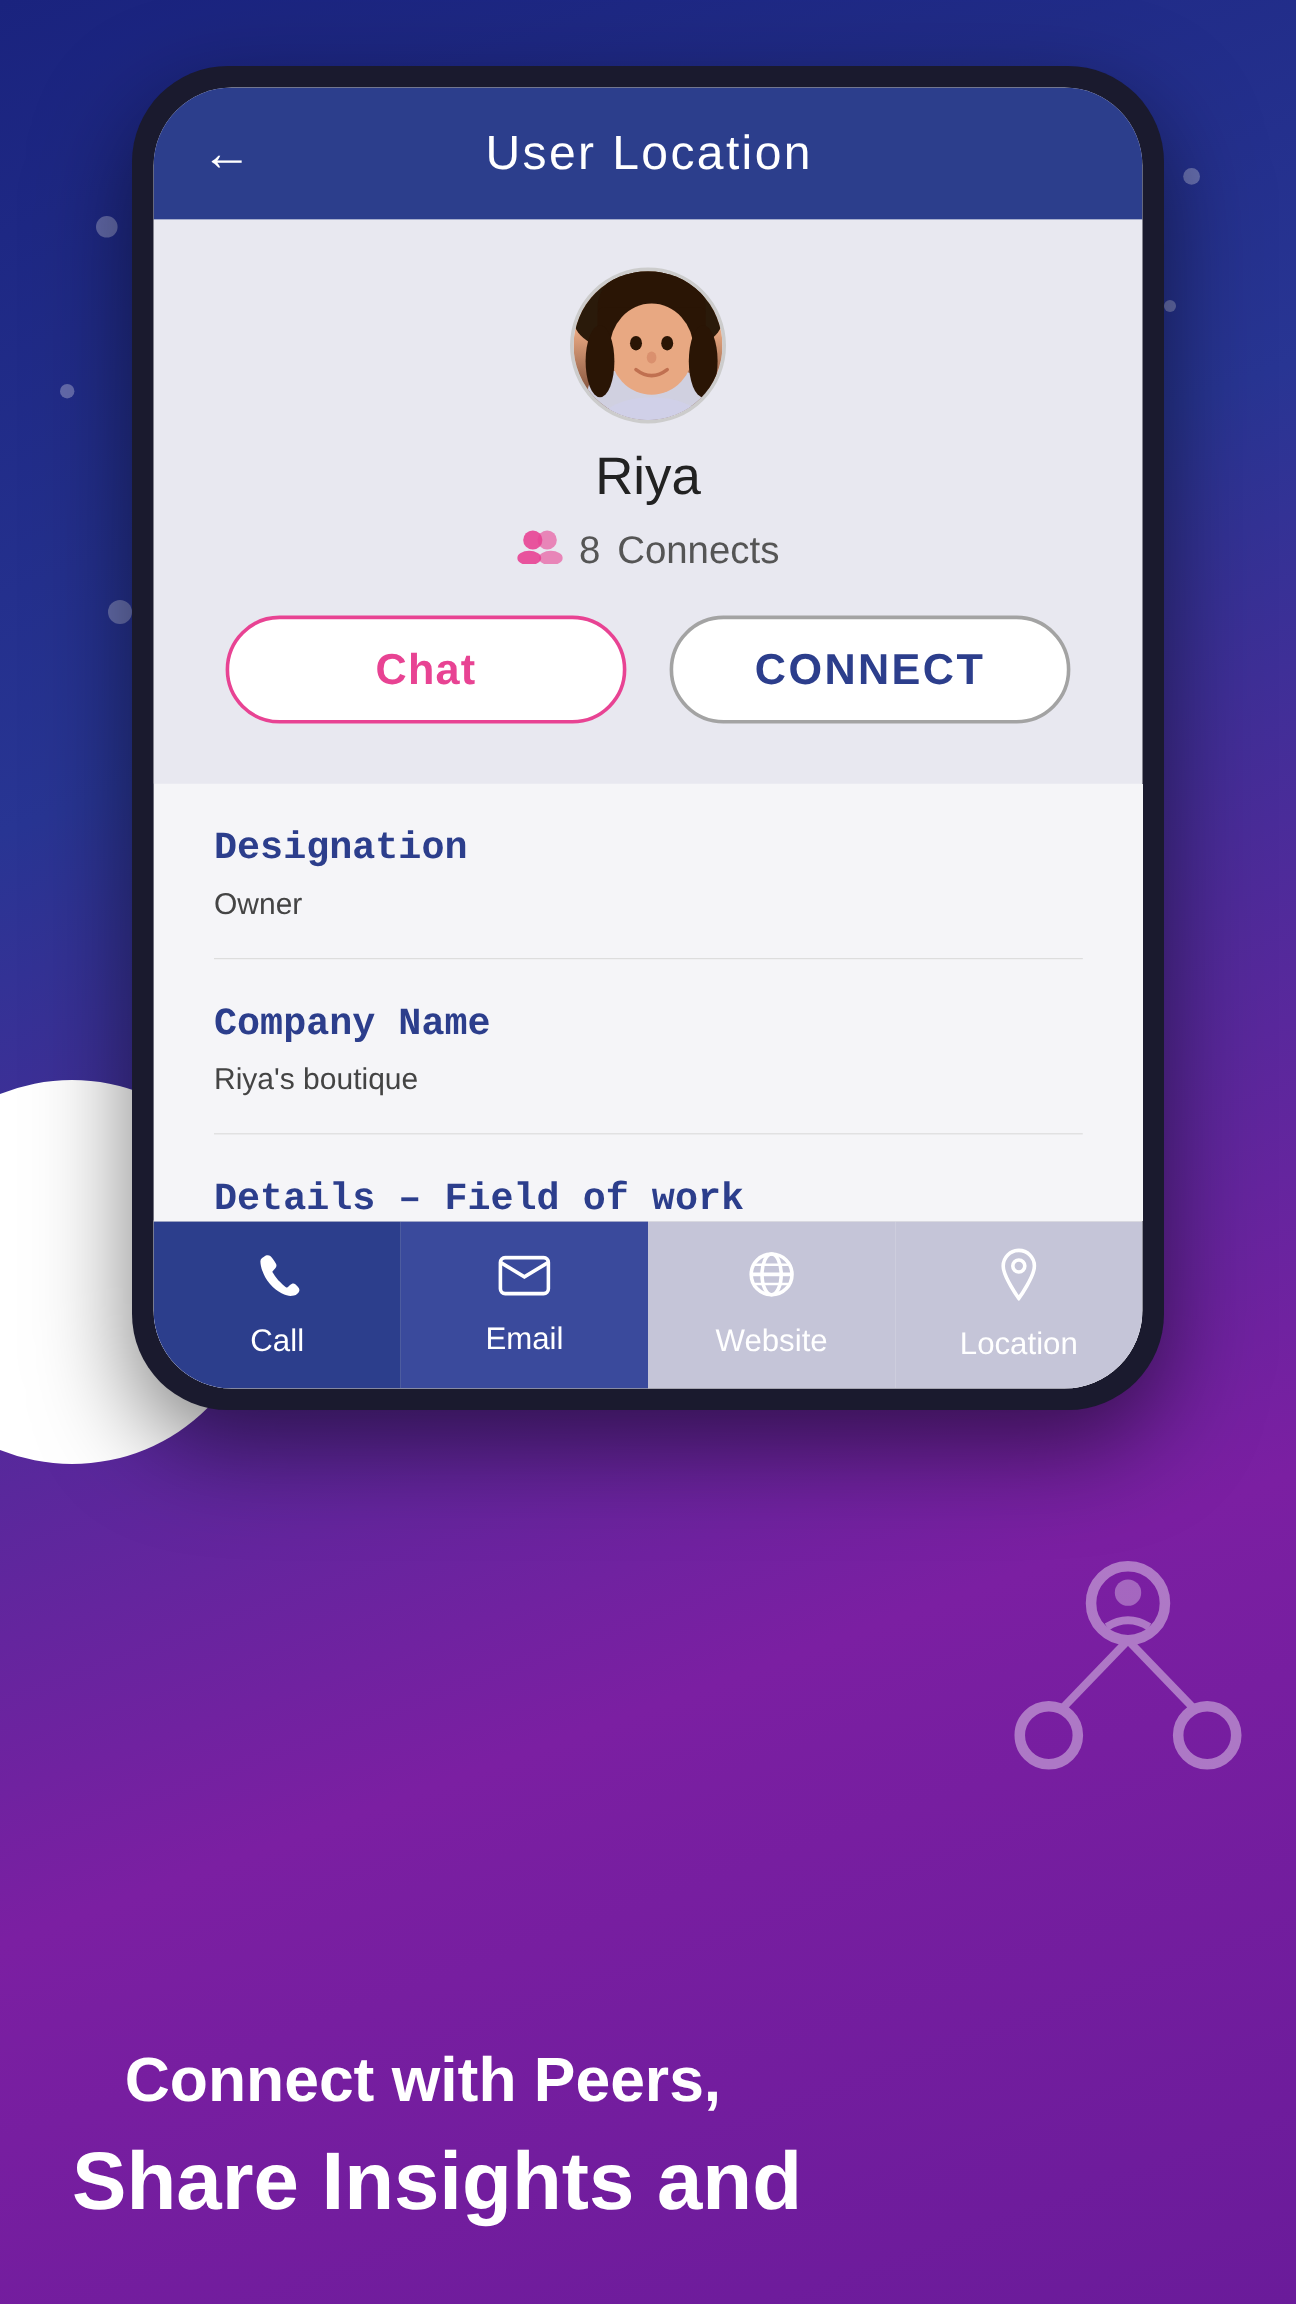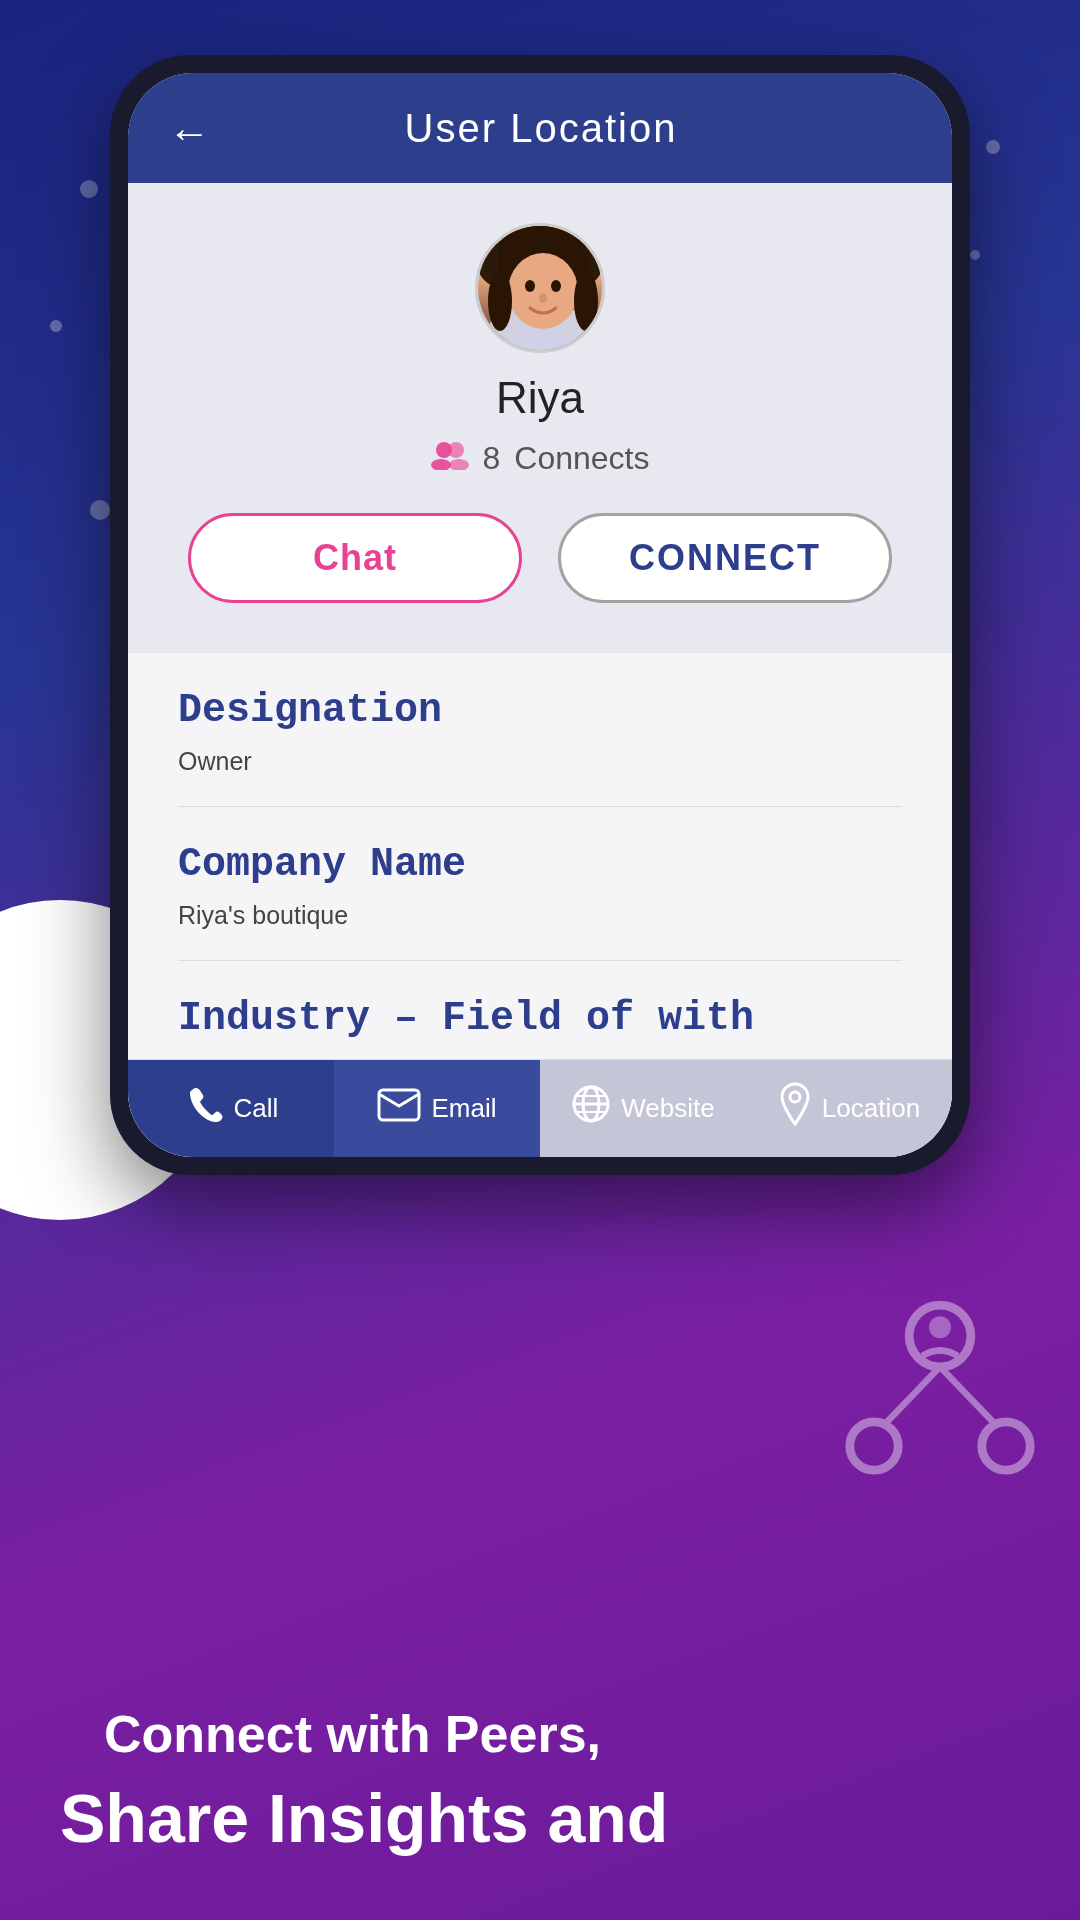--- a/index.html
+++ b/index.html
@@ -193,41 +193,42 @@
       padding: 0 50px;
     }
     .detail-item {
       padding: 35px 0 30px;
       border-bottom: 1px solid #ddd;
     }
     .detail-item:last-child {
       border-bottom: none;
     }
     .detail-label {
-      font-size: 40px;
+      font-size: 32px;
       font-weight: 700;
       color: #2c3e8c;
       margin-bottom: 14px;
       font-family: 'Courier New', monospace;
     }
     .detail-value {
       font-size: 25px;
       color: #444;
     }
 
     
     .bottom-bar {
       display: flex;
       background: #f5f5f8;
       border-top: 1px solid #ddd;
       flex-shrink: 0;
     }
     .bottom-action {
       flex: 1;
       display: flex;
+      flex-direction: column;
       align-items: center;
       justify-content: center;
       padding: 22px 10px;
       cursor: pointer;
       gap: 10px;
     }
     .bottom-action.active {
       background: #2c3e8c;
     }
     .bottom-action.active-email {
@@ -358,21 +359,21 @@
     <div class="details-section">
       <div class="detail-item">
         <div class="detail-label">Designation</div>
         <div class="detail-value">Owner</div>
       </div>
       <div class="detail-item">
         <div class="detail-label">Company Name</div>
         <div class="detail-value">Riya's boutique</div>
       </div>
       <div class="detail-item">
-        <div class="detail-label">Industry – Field of with</div>
+        <div class="detail-label">Details – Field of work</div>
 
       </div>
 
     </div>
 
     <div class="bottom-bar">
       <div class="bottom-action active">
         <span class="bottom-action-icon">
           <svg width="40" height="40" viewBox="0 0 40 40" fill="none">
             <path d="M8 6C8 6 10 4 12 4C14 4 15 5 17 8C19 11 20 12 19 14C18 16 16 17 16 18C16 18 19 23 22 26C25 29 27 31 28 31C29 31 30 29 32 28C34 27 35 28 37 30C39 32 39 34 37 36C35 38 33 38 31 38C28 38 20 35 14 28C8 21 6 13 6 9C6 7 8 6 8 6Z" fill="white"></path>

